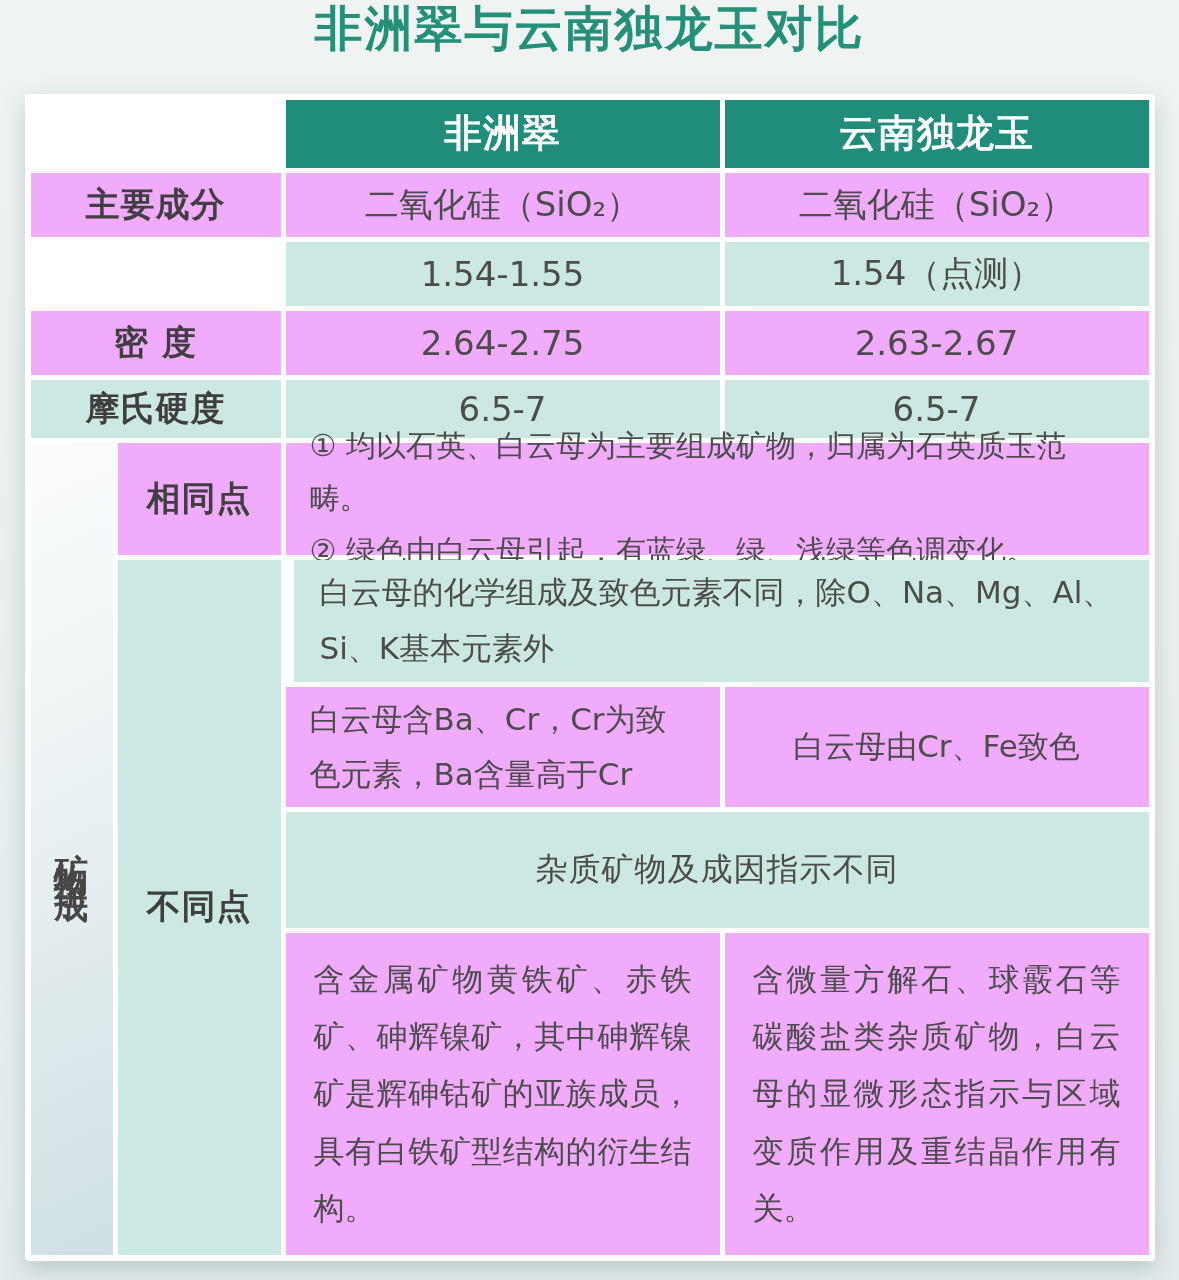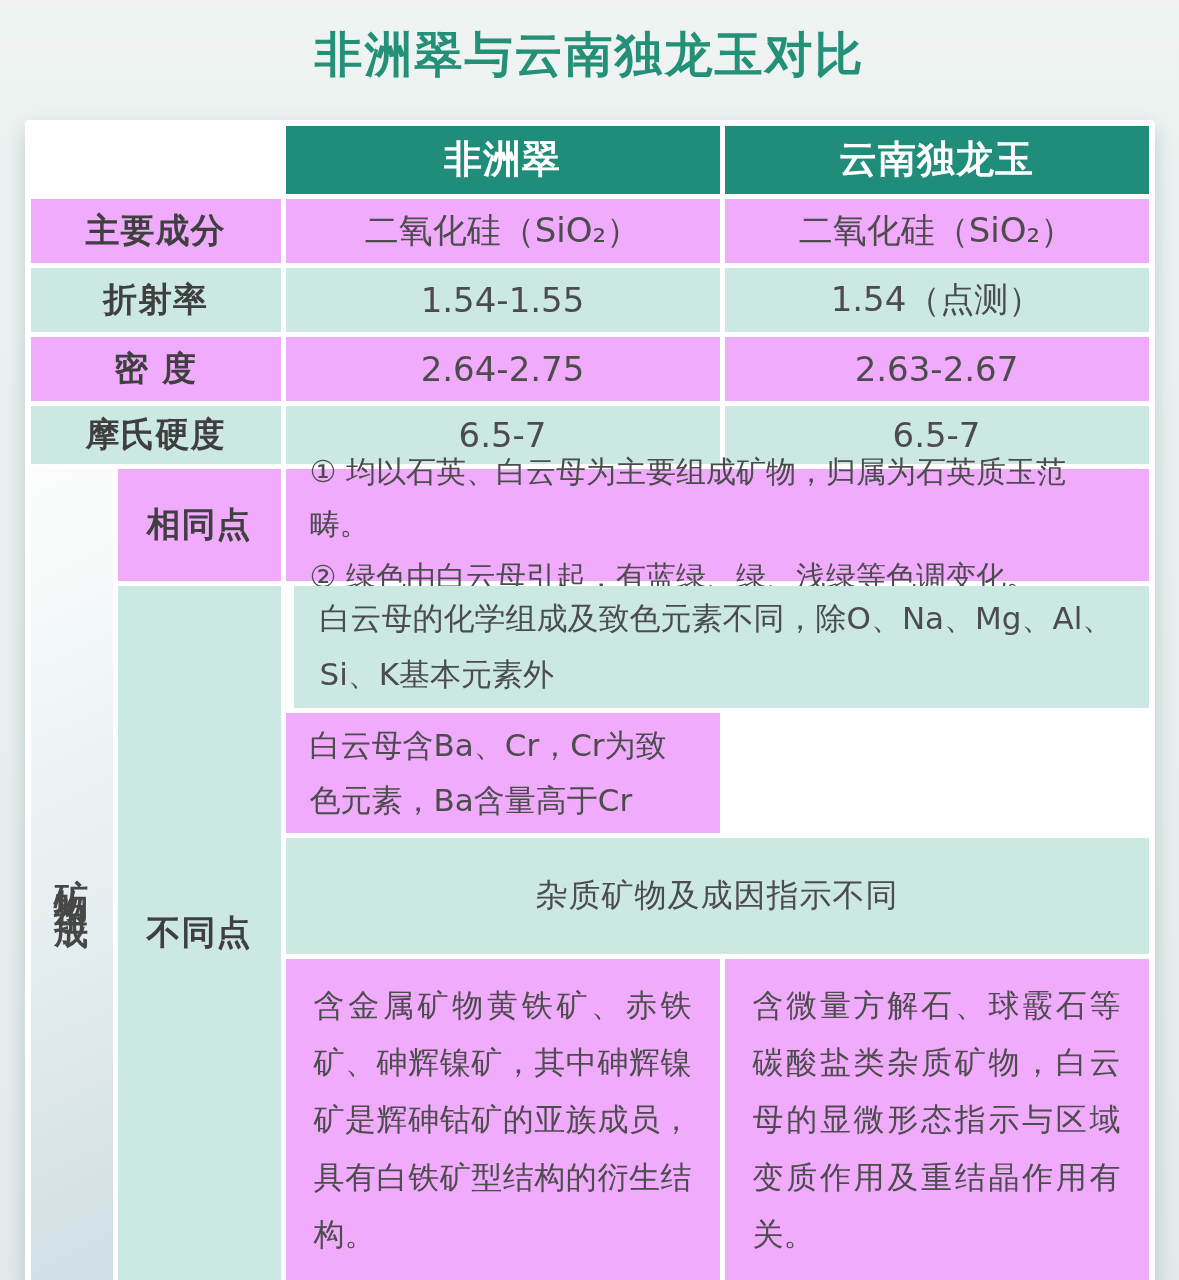--- a/index.html
+++ b/index.html
@@ -2,21 +2,21 @@
 <html><head>
 <meta charset="utf-8">
 <style>
   * { margin: 0; padding: 0; box-sizing: border-box; }
   html, body { width: 1179px; height: 1280px; overflow: hidden; }
   body {
     font-family: "DejaVu Sans", "Liberation Sans", sans-serif;
     background: linear-gradient(180deg, #eff4f3 0%, #e9f0ef 55%, #e3ebec 100%);
     color: #4a4a4a;
   }
-  .page { width: 1179px; height: 1056px; padding-top: 26px; }
+  .page { width: 1179px; height: 1056px; }
 
   .title {
     text-align: center;
     font-size: 48px;
     font-weight: 900;
     letter-spacing: 2px;
     color: #259078;
     line-height: 1.2;
     margin-bottom: 36px;
   }
@@ -119,21 +119,20 @@
   <div class="table-frame">
     <div class="grid">
 
       <div class="cell teal-dark head" style="grid-column:3;">非洲翠</div>
       <div class="cell teal-dark head" style="grid-column:4;">云南独龙玉</div>
 
       <div class="cell white-cell row-label col-span2">主要成分</div>
       <div class="cell white-cell row-value" style="grid-column:3;">二氧化硅（SiO₂）</div>
       <div class="cell white-cell row-value" style="grid-column:4;">二氧化硅（SiO₂）</div>
 
-      <div class="cell teal-light row-label col-span2">折射率</div>
       <div class="cell teal-light row-value" style="grid-column:3;">1.54-1.55</div>
       <div class="cell teal-light row-value" style="grid-column:4;">1.54（点测）</div>
 
       <div class="cell white-cell row-label col-span2">密 度</div>
       <div class="cell white-cell row-value" style="grid-column:3;">2.64-2.75</div>
       <div class="cell white-cell row-value" style="grid-column:4;">2.63-2.67</div>
 
       <div class="cell teal-light row-label col-span2">摩氏硬度</div>
       <div class="cell teal-light row-value" style="grid-column:3;">6.5-7</div>
       <div class="cell teal-light row-value" style="grid-column:4;">6.5-7</div>
@@ -146,20 +145,21 @@
       <div class="cell white-cell content col-span34" style="grid-row:6;">
         <span class="line">① 均以石英、白云母为主要组成矿物，归属为石英质玉范畴。</span>
         <span class="line">② 绿色由白云母引起，有蓝绿、绿、浅绿等色调变化。</span>
       </div>
 
       <div class="cell teal-light section-label diff-label">不同点</div>
 
       <div class="cell teal-light content span-note col-span34" style="grid-row:7; align-items:flex-start; justify-content:center;">白云母的化学组成及致色元素不同，除O、Na、Mg、Al、Si、K基本元素外</div>
 
       <div class="cell white-cell content" style="grid-column:3; grid-row:8; font-size:31px;">白云母含Ba、Cr，Cr为致色元素，Ba含量高于Cr</div>
+      <div class="cell white-cell para-center" style="grid-column:4; grid-row:8;">白云母由Cr、Fe致色</div>
 
       <div class="cell teal-light span-center col-span34" style="grid-row:9;">杂质矿物及成因指示不同</div>
 
       <div class="cell white-cell para" style="grid-column:3; grid-row:10;">含金属矿物黄铁矿、赤铁矿、砷辉镍矿，其中砷辉镍矿是辉砷钴矿的亚族成员，具有白铁矿型结构的衍生结构。</div>
       <div class="cell white-cell para" style="grid-column:4; grid-row:10;">含微量方解石、球霰石等碳酸盐类杂质矿物，白云母的显微形态指示与区域变质作用及重结晶作用有关。</div>
 
     </div>
   </div>
 </div>
 

